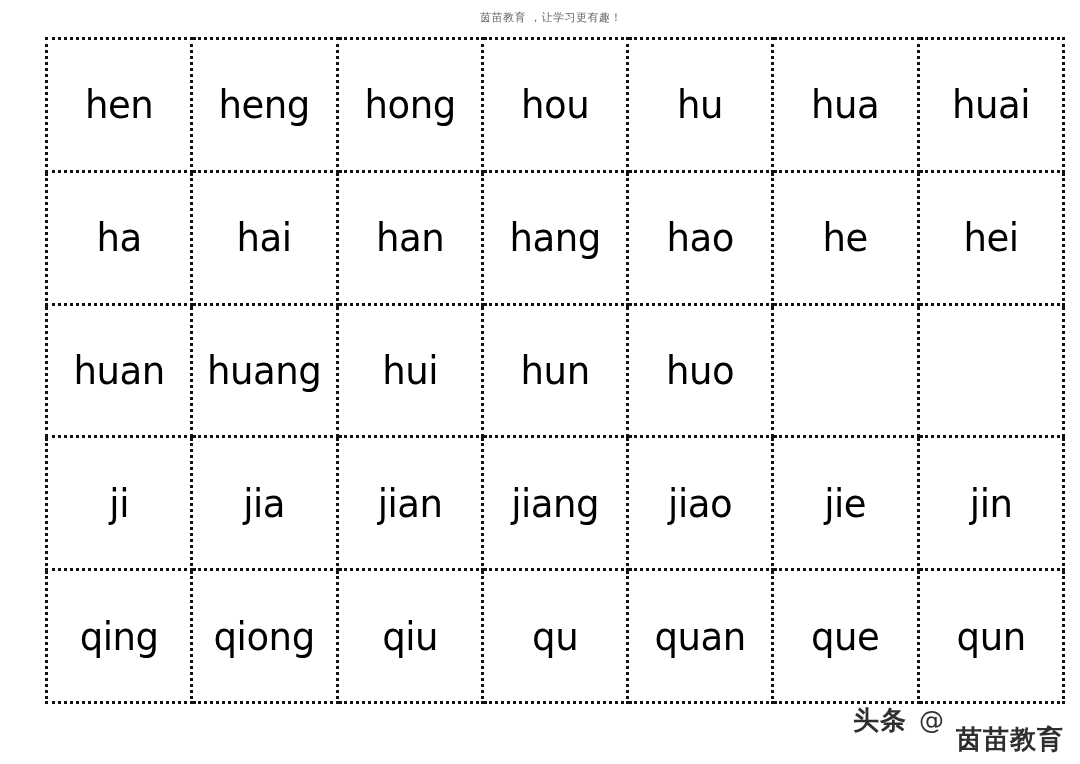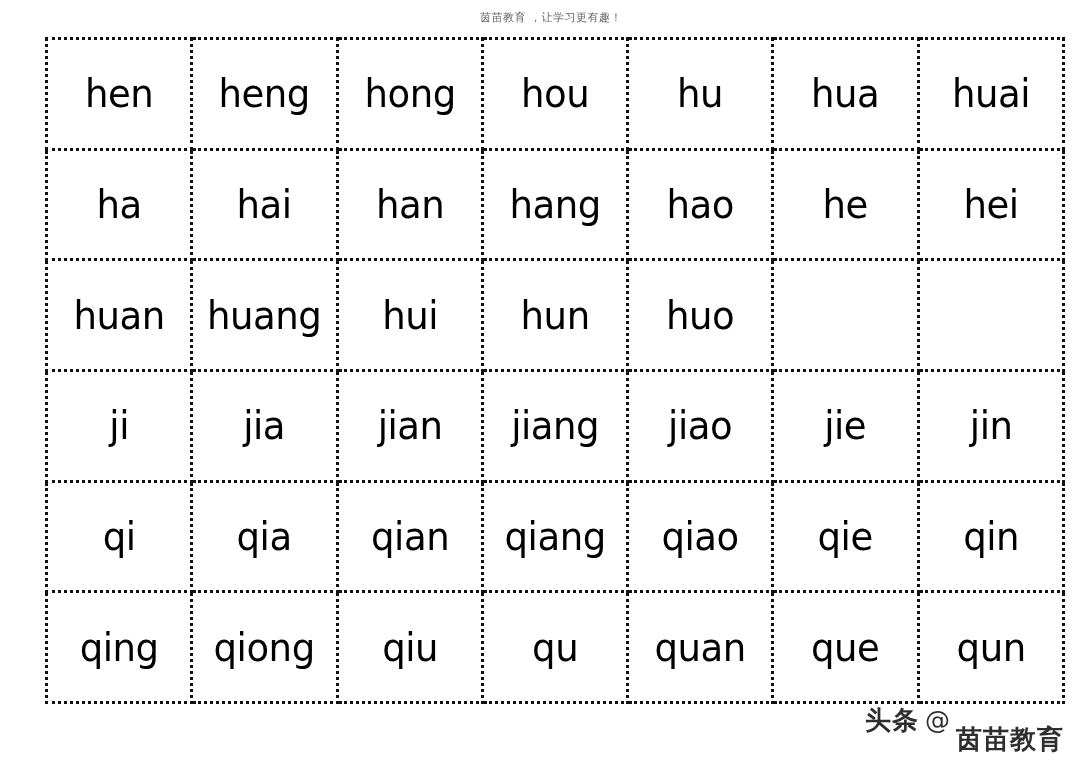--- a/index.html
+++ b/index.html
@@ -74,21 +74,21 @@
   }
   .syl.empty { visibility: hidden; }
 
   
   #watermark {
     position: absolute;
     right: 16px;
     bottom: 12px;
     display: flex;
     align-items: center;
-    gap: 6px;
+    gap: 12px;
     color: #1d1d1d;
     opacity: 0.92;
   }
   #watermark-brand {
     font-family: "DejaVu Sans", sans-serif;
     font-size: 26px;
     font-weight: 700;
     line-height: 1;
     letter-spacing: 1px;
   }
@@ -199,43 +199,20 @@
             <span class="syl">jiang</span>
           </td>
           <td>
             <span class="syl">jiao</span>
           </td>
           <td>
             <span class="syl">jie</span>
           </td>
           <td>
             <span class="syl">jin</span>
-          </td>
-        </tr>
-        <tr>
-          <td>
-            <span class="syl">qi</span>
-          </td>
-          <td>
-            <span class="syl">qia</span>
-          </td>
-          <td>
-            <span class="syl">qian</span>
-          </td>
-          <td>
-            <span class="syl">qiang</span>
-          </td>
-          <td>
-            <span class="syl">qiao</span>
-          </td>
-          <td>
-            <span class="syl">qie</span>
-          </td>
-          <td>
-            <span class="syl">qin</span>
           </td>
         </tr>
         <tr>
           <td>
             <span class="syl">qing</span>
           </td>
           <td>
             <span class="syl">qiong</span>
           </td>
           <td>

